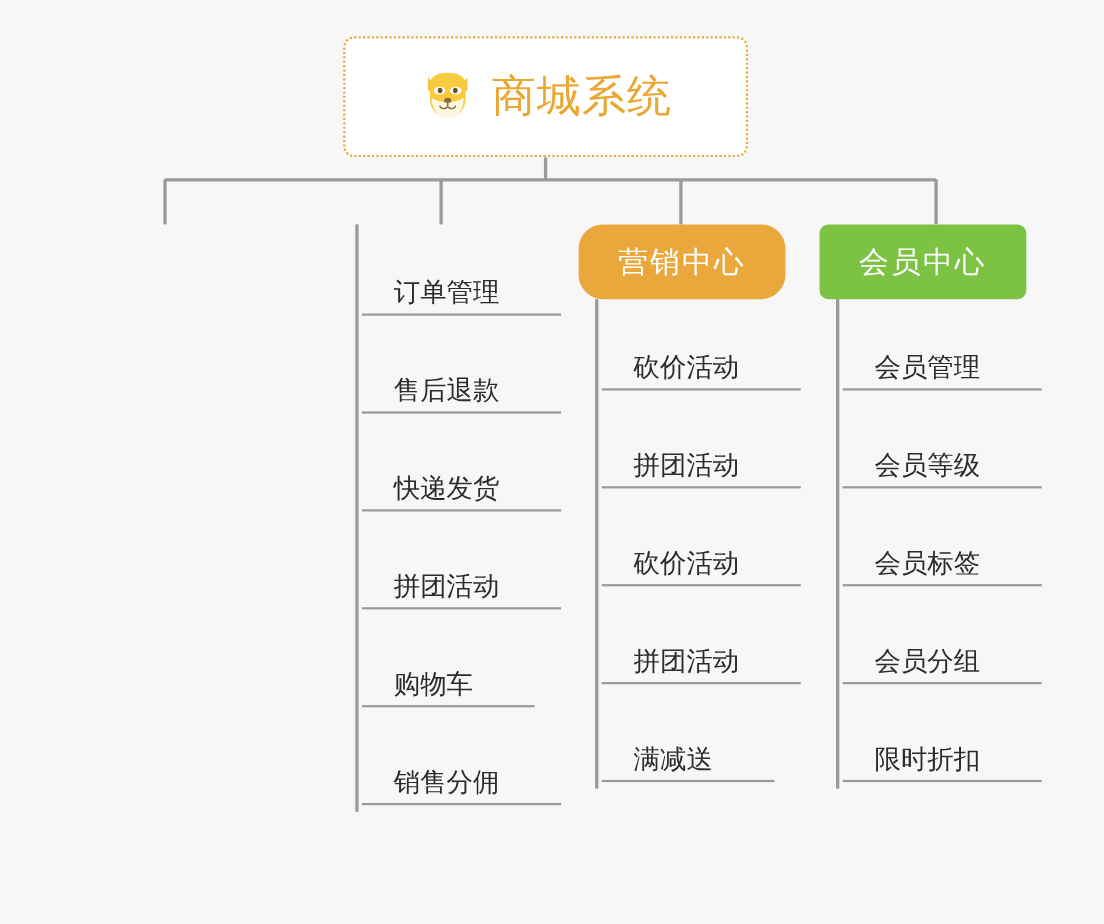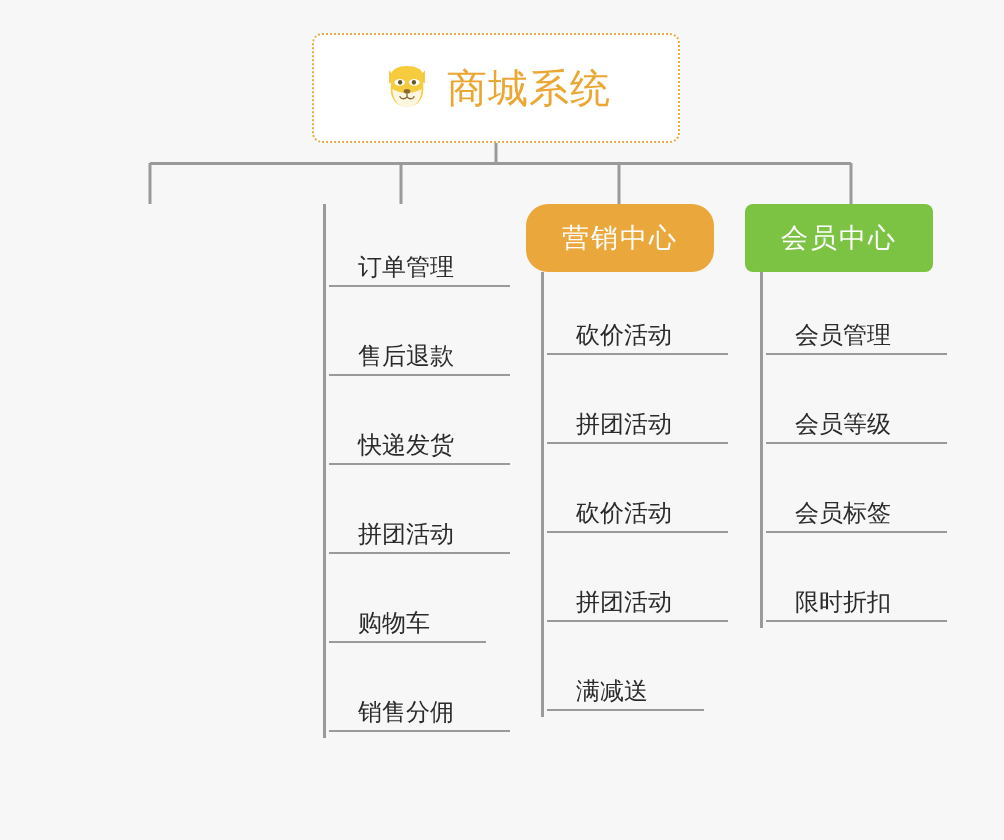--- a/index.html
+++ b/index.html
@@ -203,18 +203,21 @@
       <div class="leaf-item">
           <span class="leaf-label">会员管理</span>
         </div>
       <div class="leaf-item">
           <span class="leaf-label">会员等级</span>
         </div>
       <div class="leaf-item">
           <span class="leaf-label">会员标签</span>
         </div>
       <div class="leaf-item">
+          <span class="leaf-label">会员分组</span>
+        </div>
+      <div class="leaf-item">
           <span class="leaf-label">限时折扣</span>
         </div>
     </div>
   </div>
 
 </div>
 
 </body></html>

